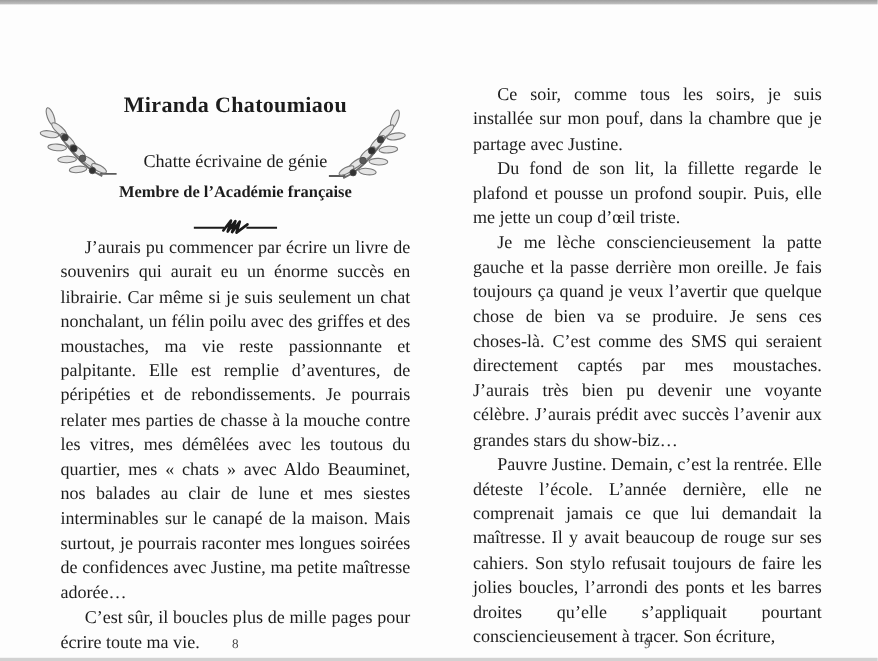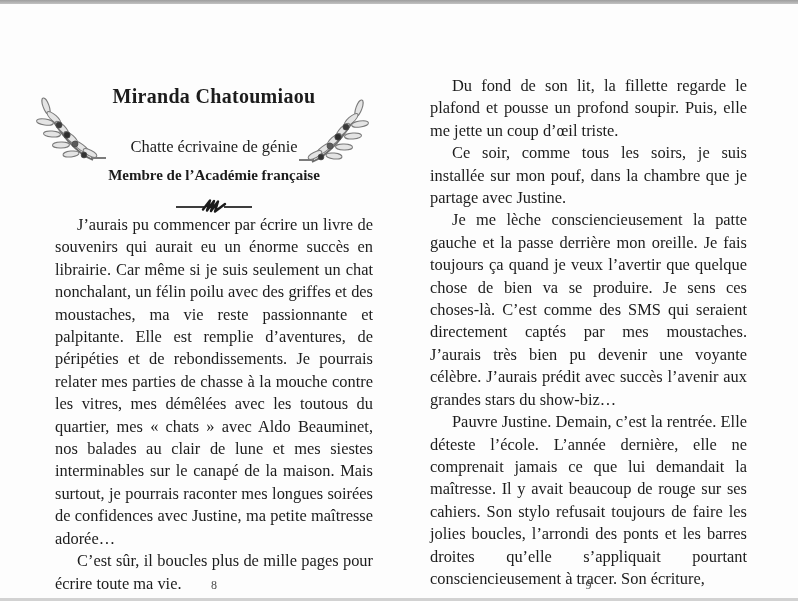--- a/index.html
+++ b/index.html
@@ -139,22 +139,22 @@
   <div class="body-text">
     <p lang="fr">J’aurais pu commencer par écrire un livre de souvenirs qui aurait eu un énorme succès en librairie. Car même si je suis seulement un chat nonchalant, un félin poilu avec des griffes et des moustaches, ma vie reste passionnante et palpitante. Elle est remplie d’aventures, de péripéties et de rebondissements. Je pourrais relater mes parties de chasse à la mouche contre les vitres, mes démêlées avec les toutous du quartier, mes « chats » avec Aldo Beauminet, nos balades au clair de lune et mes siestes interminables sur le canapé de la maison. Mais surtout, je pourrais raconter mes longues soirées de confidences avec Justine, ma petite maîtresse adorée…</p>
     <p lang="fr">C’est sûr, il boucles plus de mille pages pour écrire toute ma vie.</p>
   </div>
 
   <div class="page-number">8</div>
 </div>
 
 <div class="page page-right">
   <div class="body-text">
+    <p lang="fr">Ce soir, comme tous les soirs, je suis installée sur mon pouf, dans la chambre que je partage avec Justine.</p>
     <p lang="fr">Du fond de son lit, la fillette regarde le plafond et pousse un profond soupir. Puis, elle me jette un coup d’œil triste.</p>
-    <p lang="fr">Ce soir, comme tous les soirs, je suis installée sur mon pouf, dans la chambre que je partage avec Justine.</p>
     <p lang="fr">Je me lèche consciencieusement la patte gauche et la passe derrière mon oreille. Je fais toujours ça quand je veux l’avertir que quelque chose de bien va se produire. Je sens ces choses-là. C’est comme des SMS qui seraient directement captés par mes moustaches. J’aurais très bien pu devenir une voyante célèbre. J’aurais prédit avec succès l’avenir aux grandes stars du show-biz…</p>
     <p lang="fr">Pauvre Justine. Demain, c’est la rentrée. Elle déteste l’école. L’année dernière, elle ne comprenait jamais ce que lui demandait la maîtresse. Il y avait beaucoup de rouge sur ses cahiers. Son stylo refusait toujours de faire les jolies boucles, l’arrondi des ponts et les barres droites qu’elle s’appliquait pourtant consciencieusement à tracer. Son écriture,</p>
   </div>
 
   <div class="page-number">9</div>
 </div>
 
 <div class="bottom-edge"></div>
 
 </body></html>

